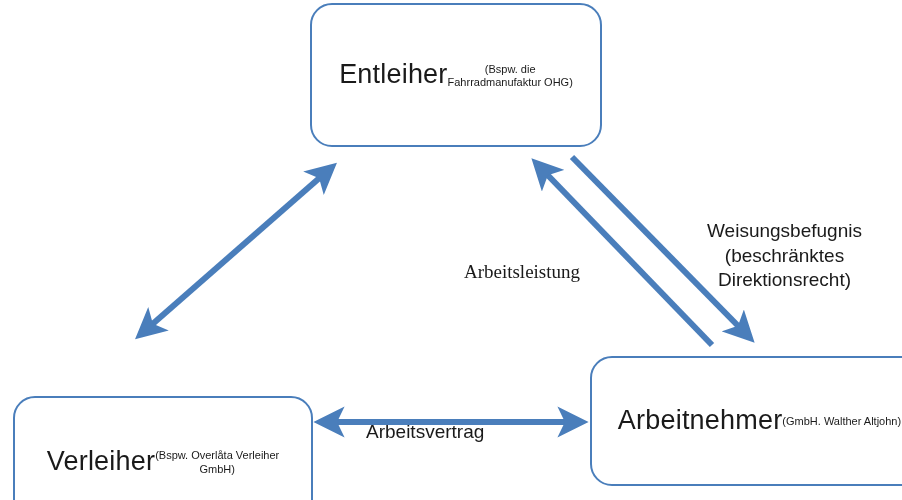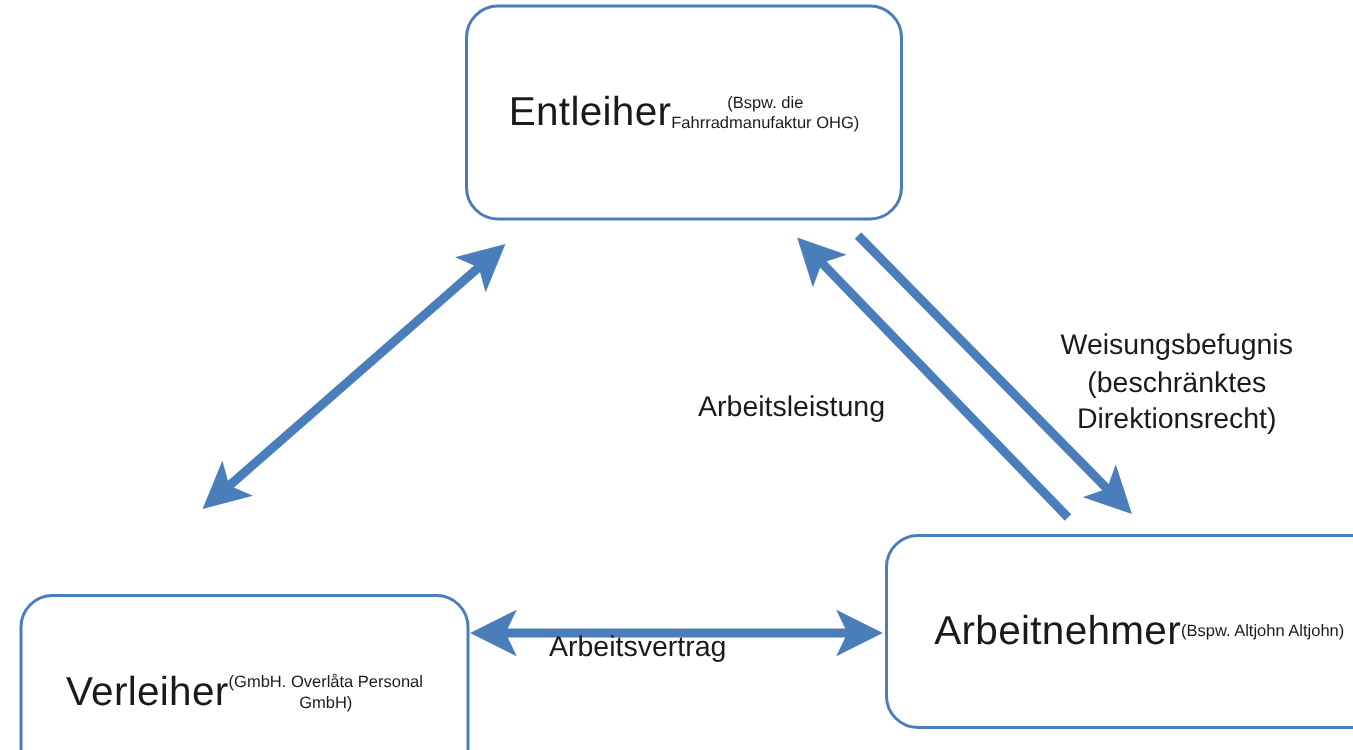--- a/index.html
+++ b/index.html
@@ -85,24 +85,25 @@
     text-align: right;
   }
   #label-weisungsbefugnis {
     left: 677px;
     top: 183px;
     width: 215px;
     text-align: center;
     margin-top: 36px;
   }
   #label-arbeitsleistung {
-    left: 410px;
+    left: 432px;
     top: 260px;
     width: 180px;
-    text-align: right;
+    text-align: center;
+    font-family: Liberation Serif, serif;
   }
   #label-arbeitsvertrag {
     left: 366px;
     top: 392px;
     width: 180px;
     text-align: left;
     margin-top: 28px;
   }
 </style>
 </head>
@@ -130,27 +131,27 @@
   </svg>
 
   <div class="node-box" id="node-entleiher">
     <div class="node-title">Entleiher</div>
     <div class="node-sub">(Bspw. die
 Fahrradmanufaktur OHG)</div>
   </div>
 
   <div class="node-box" id="node-verleiher">
     <div class="node-title">Verleiher</div>
-    <div class="node-sub">(GmbH. Overlåta Personal
+    <div class="node-sub">(Bspw. Overlåta Verleiher
 GmbH)</div>
   </div>
 
   <div class="node-box" id="node-arbeitnehmer">
     <div class="node-title">Arbeitnehmer</div>
-    <div class="node-sub">(Bspw. Altjohn Altjohn)</div>
+    <div class="node-sub">(GmbH. Walther Altjohn)</div>
   </div>
 
 
   <div class="edge-label" id="label-arbeitsleistung">Arbeitsleistung</div>
 
   <div class="edge-label" id="label-weisungsbefugnis">Weisungsbefugnis
 (beschränktes
 Direktionsrecht)</div>
 
   <div class="edge-label" id="label-arbeitsvertrag">Arbeitsvertrag</div>

